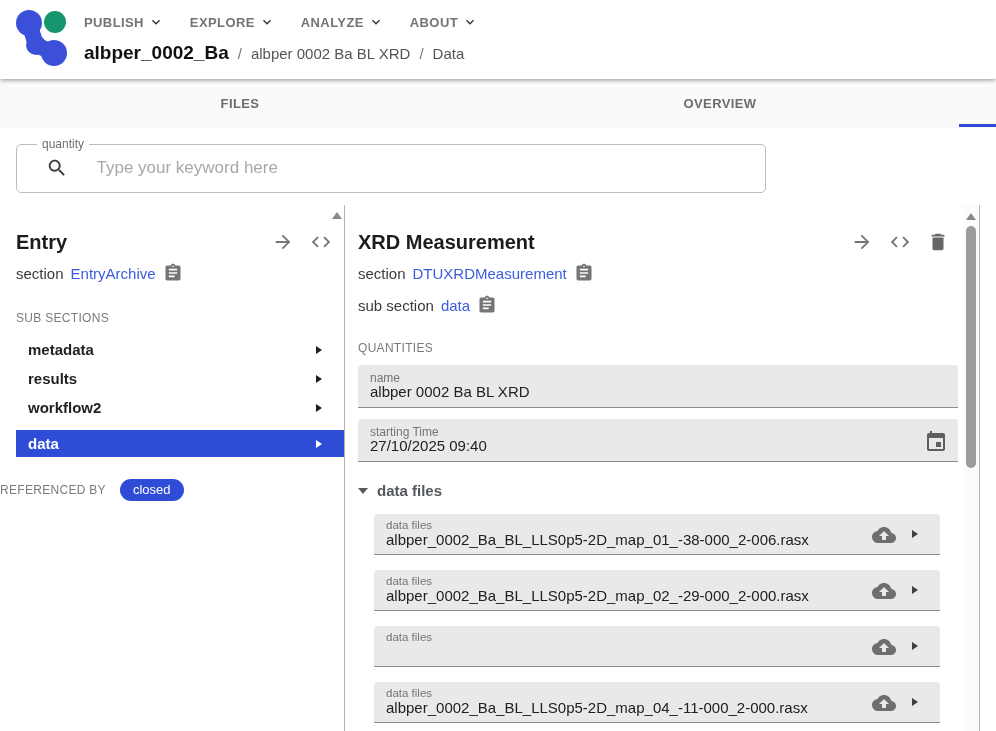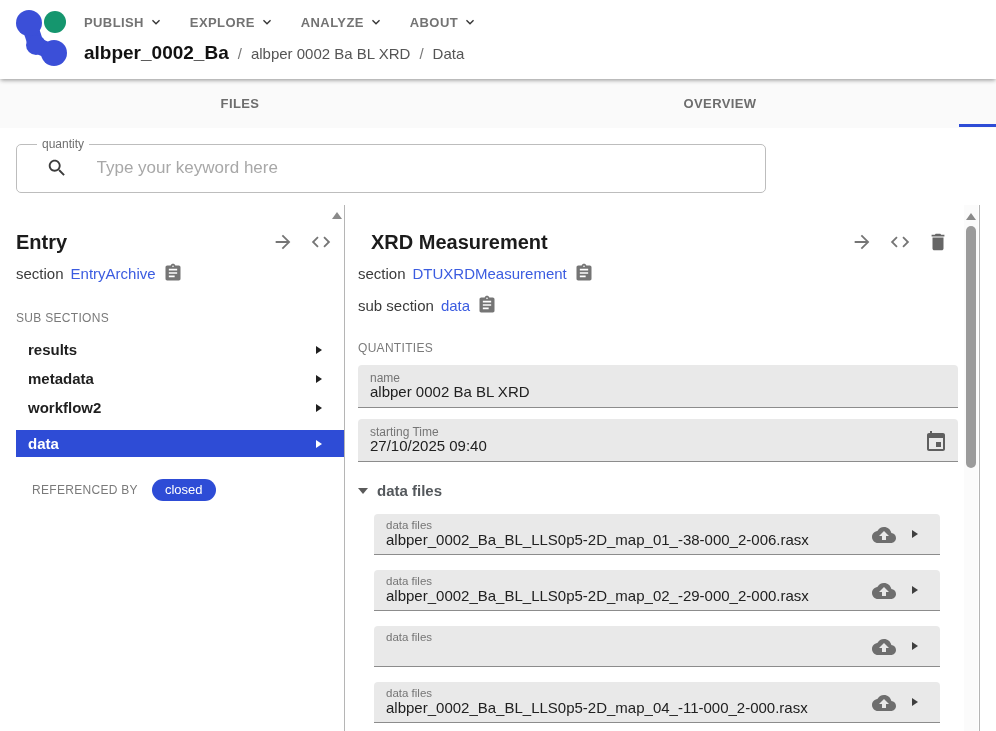--- a/index.html
+++ b/index.html
@@ -79,21 +79,21 @@
   .menu { margin-top:10px; }
   .menu-item {
     height:29px; margin-left:16px; display:flex; align-items:center;
     padding:0 22px 0 12px; cursor:pointer;
   }
   .menu-item .lbl { font-size:15px; font-weight:700; color:#1f1f1f; flex:1; }
   .tri-right { width:0; height:0; border-left:6px solid #1f1f1f; border-top:4.5px solid transparent; border-bottom:4.5px solid transparent; }
   .menu-item.selected { background:#2e4cd6; height:27px; margin-top:8px; }
   .menu-item.selected .lbl { color:#fff; }
   .menu-item.selected .tri-right { border-left-color:#fff; }
-  .refby-row { display:flex; align-items:center; gap:14px; margin:22px 16px 0 32px; }
+  .refby-row { display:flex; align-items:center; gap:14px; margin:22px 16px 0 0; }
   .badge {
     background:#2e4cd6; color:#fff; font-size:13px; padding:3px 13px 4px 13px;
     border-radius:12px; cursor:pointer;
   }
   
   .quantities-label { margin:26px 13px 0 13px; }
   .field {
     position:relative; margin:10px 0 0 13px; width:600px; height:43px;
     background:#e9e9e9; border-bottom:1px solid #8c8c8c; border-radius:4px 4px 0 0;
     cursor:text;
@@ -211,45 +211,45 @@
       <a class="sect-link">EntryArchive</a>
       <button class="clip-btn">
         <svg width="20" height="20" viewBox="0 0 24 24">
             <path d="M19 3h-4.18C14.4 1.84 13.3 1 12 1c-1.3 0-2.4.84-2.82 2H5c-1.1 0-2 .9-2 2v14c0 1.1.9 2 2 2h14c1.1 0 2-.9 2-2V5c0-1.1-.9-2-2-2zm-7 0c.55 0 1 .45 1 1s-.45 1-1 1-1-.45-1-1 .45-1 1-1zm2 14H7v-2h7v2zm3-4H7v-2h10v2zm0-4H7V7h10v2z"></path>
           </svg>
       </button>
     </div>
     <div class="mini-label subsections-label">SUB SECTIONS</div>
     <div class="menu">
       <div class="menu-item">
+        <span class="lbl">metadata</span>
+        <span class="tri-right"></span>
+      </div>
+      <div class="menu-item">
         <span class="lbl">results</span>
-        <span class="tri-right"></span>
-      </div>
-      <div class="menu-item">
-        <span class="lbl">metadata</span>
         <span class="tri-right"></span>
       </div>
       <div class="menu-item">
         <span class="lbl">workflow2</span>
         <span class="tri-right"></span>
       </div>
       <div class="menu-item selected">
         <span class="lbl">data</span>
         <span class="tri-right"></span>
       </div>
     </div>
     <div class="refby-row">
       <span class="mini-label">REFERENCED BY</span>
       <span class="badge">closed</span>
     </div>
   </section>
   <span class="tri-up sb-left-arrow"></span>
 
   <section class="lane-right">
-    <div class="lane-head" style="margin-left:26px; margin-right:28px;justify-content:center;">
+    <div class="lane-head" style="margin-left:13px; margin-right:28px;justify-content:center;">
       <span class="lane-title">XRD Measurement</span>
       <span class="spacer"></span>
       <button class="icon-btn">
         <svg width="22" height="22" viewBox="0 0 24 24">
             <path d="M12 4l-1.41 1.41L16.17 11H4v2h12.17l-5.58 5.59L12 20l8-8z"></path>
           </svg>
       </button>
       <button class="icon-btn" style="margin-left:12px;">
         <svg width="22" height="22" viewBox="0 0 24 24">
             <path d="M9.4 16.6L4.8 12l4.6-4.6L8 6l-6 6 6 6 1.4-1.4zm5.2 0l4.6-4.6-4.6-4.6L16 6l6 6-6 6-1.4-1.4z"></path>

